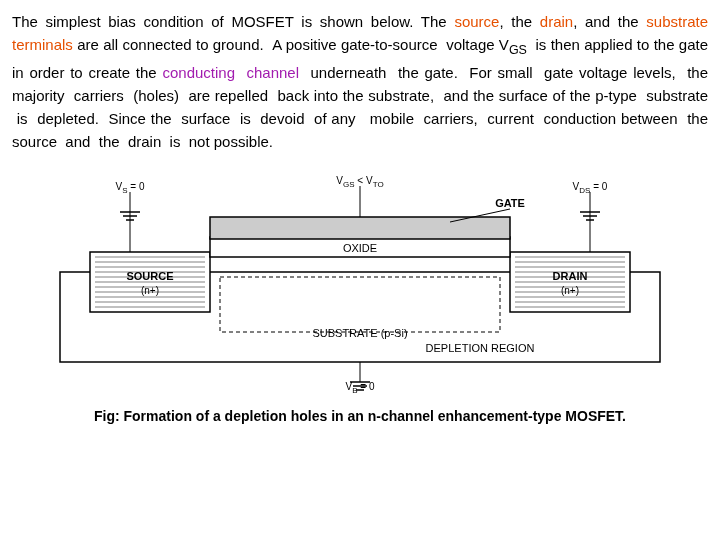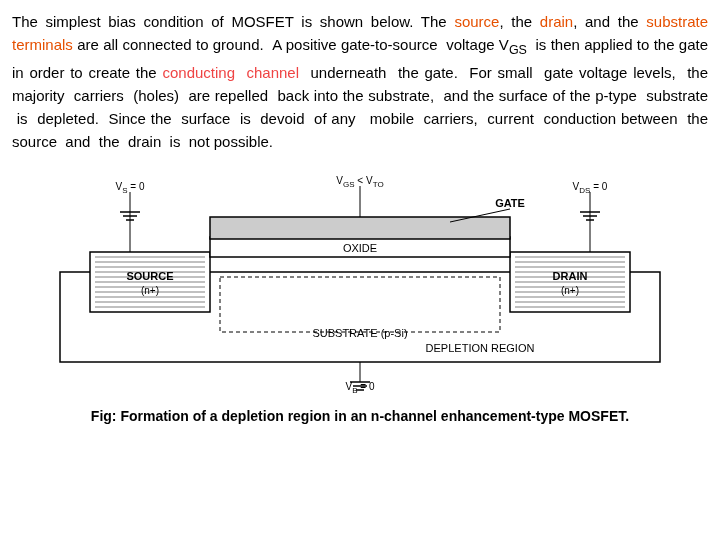--- a/index.html
+++ b/index.html
@@ -16,21 +16,21 @@
       width: 100%;
     }
     .paragraph {
       text-align: justify;
       line-height: 1.55;
       margin-bottom: 8px;
     }
     .source-text { color: #e65000; }
     .drain-text { color: #e65000; }
     .substrate-text { color: #e65000; }
-    .channel-text { color: #ef4444; }
+    .channel-text { color: #a21caf; }
     .diagram-container {
       width: 100%;
       display: flex;
       justify-content: center;
       margin: 8px 0 6px 0;
     }
     .diagram-svg {
       width: 680px;
       height: 240px;
     }
@@ -133,14 +133,14 @@
       <text x="340" y="228" text-anchor="middle" font-size="10" font-family="Arial">V<tspan font-size="8" baseline-shift="-3">B</tspan> = 0</text>
       <line x1="340" y1="200" x2="340" y2="220" stroke="black" stroke-width="1"></line>
 
       <line x1="330" y1="220" x2="350" y2="220" stroke="black" stroke-width="1.5"></line>
       <line x1="333" y1="224" x2="347" y2="224" stroke="black" stroke-width="1.5"></line>
       <line x1="336" y1="228" x2="344" y2="228" stroke="black" stroke-width="1.5"></line>
       <line x1="340" y1="200" x2="340" y2="200" stroke="black" stroke-width="1"></line>
     </svg>
   </div>
 
-  <p class="fig-caption">Fig: Formation  of  a  depletion  region in  an  n-channel  enhancement-type  MOSFET.</p>
+  <p class="fig-caption">Fig: Formation  of  a  depletion  holes in  an  n-channel  enhancement-type  MOSFET.</p>
 </div>
 
 </body></html>

